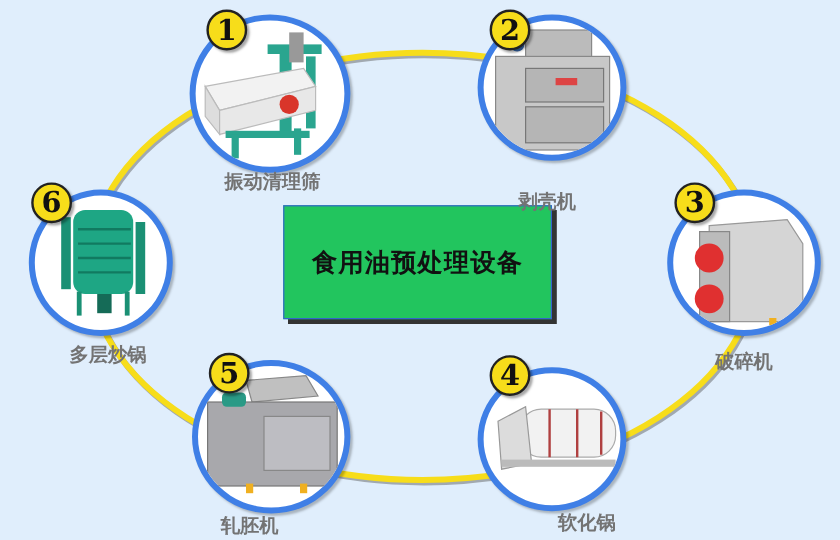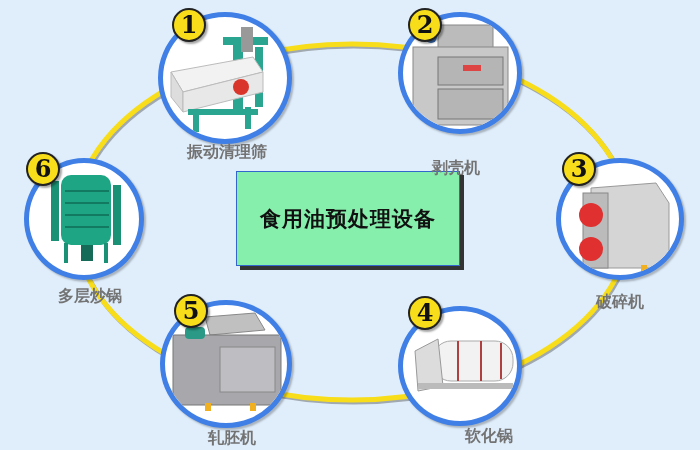--- a/index.html
+++ b/index.html
@@ -24,21 +24,21 @@
       font-size: 24px; font-weight: bold; color: #111;
       text-align: center; line-height: 30px;
     }
     .label {
       position: absolute; font-size: 16px; color: #737373; white-space: nowrap;
       font-weight: bold;
     }
     .machine svg { position: absolute; left: 0; top: 0; }
     .center-box {
       position: absolute; left: 236px; top: 171px; width: 222px; height: 93px;
-      background: #86efac; border: 1px solid #3366cc;
+      background: #22c55e; border: 1px solid #3366cc;
       box-shadow: 4px 4px 0 #333;
       display: flex; align-items: center; justify-content: center;
     }
     .center-title {
       font-family: "DejaVu Serif", "Liberation Serif", serif;
       font-size: 21px; font-weight: bold; color: #111; letter-spacing: 1px;
     }
   </style>
 </head>
 <body>
@@ -121,21 +121,21 @@
     <svg width="122" height="118">
       <polygon points="40,12 90,8 100,25 45,30" fill="#c0c0c0" stroke="#888"></polygon>
       <rect x="8" y="30" width="108" height="70" fill="#a8a8ac" stroke="#777"></rect>
       <rect x="55" y="42" width="55" height="45" fill="#bdbdc2" stroke="#888"></rect>
       <rect x="20" y="22" width="20" height="12" rx="4" fill="#2a9a86"></rect>
       <rect x="40" y="98" width="6" height="8" fill="#f0b020"></rect>
       <rect x="85" y="98" width="6" height="8" fill="#f0b020"></rect>
     </svg>
   </div>
   <div class="badge" style="left:14px;top:-6px;">5</div>
-  <div class="label" style="left:48px;top:128px;">轧胚机</div>
+  <div class="label" style="left:24px;top:128px;">轧胚机</div>
 </div>
 
 <div class="node" style="left:24px;top:158px;">
   <div class="ring machine" style="left:0;top:0;width:110px;height:112px;">
     <svg width="110" height="112">
       <rect x="32" y="12" width="50" height="70" rx="10" fill="#1ea684"></rect>
       <rect x="22" y="18" width="8" height="60" fill="#1a9074"></rect>
       <rect x="84" y="22" width="8" height="60" fill="#1a9074"></rect>
       <line x1="36" y1="28" x2="80" y2="28" stroke="#117a60" stroke-width="2"></line>
       <line x1="36" y1="40" x2="80" y2="40" stroke="#117a60" stroke-width="2"></line>

